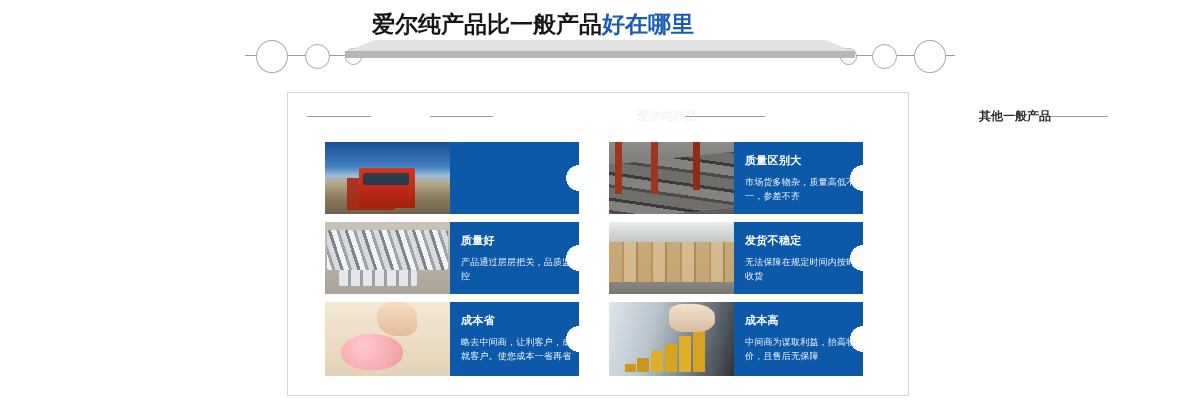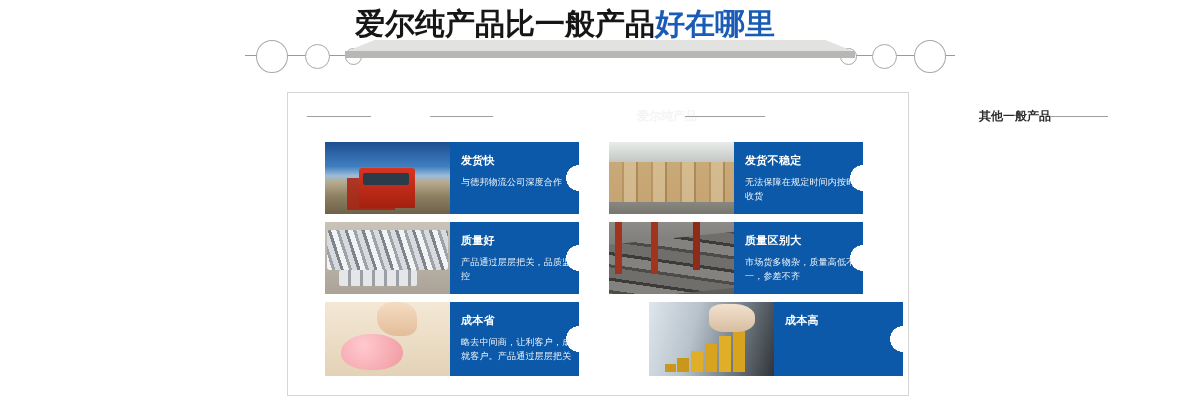--- a/index.html
+++ b/index.html
@@ -20,22 +20,22 @@
   .slab .top{
     position:absolute;left:0;top:0;width:510px;height:12px;
     background:#e2e2e0;
     clip-path:polygon(5.8% 0%, 94.2% 0%, 100% 100%, 0% 100%);
   }
   .slab .edge{
     position:absolute;left:0;top:11px;width:510px;height:7px;background:#b7b7b5;
   }
   .title{
     position:absolute;left:0;top:9px;width:1066px;text-align:center;
-    font-size:30px;font-weight:bold;letter-spacing:0px;color:#161616;
-    line-height:30px;white-space:nowrap;z-index:5;margin-left:32px;
+    font-size:23px;font-weight:bold;letter-spacing:0px;color:#161616;
+    line-height:30px;white-space:nowrap;z-index:5;
   }
   .title .hl{color:#1a5bb5;}
 
   
   .frame{
     position:absolute;left:287px;top:92px;width:622px;height:304px;
     border:1px solid #d6d6d6;background:#ffffff;box-sizing:border-box;
   }
 
   
@@ -191,79 +191,76 @@
     <div class="dash" style="left:763px;width:58px;"></div>
   </div>
 
   <div class="col left" style="top:142px;">
 
     <div class="card">
       <div class="pic">
           <div class="ph truck"></div>
         </div>
       <div class="body"></div>
-      <div class="txt">
-        <div class="h">发货快</div>
-        <div class="p">与德邦物流公司深度合作</div>
-      </div>
     </div>
 
     <div class="card">
       <div class="pic">
           <div class="ph steel"></div>
         </div>
       <div class="body"></div>
       <div class="txt">
         <div class="h">质量好</div>
         <div class="p">产品通过层层把关，品质监控</div>
       </div>
     </div>
 
     <div class="card" style="height:80px;">
       <div class="pic" style="height:74px;">
           <div class="ph pig" style="height:74px;"></div>
         </div>
       <div class="body" style="height:74px;-webkit-mask-image:radial-gradient(circle 13px at 129px 37px, transparent 98%, #000 100%);mask-image:radial-gradient(circle 13px at 129px 37px, transparent 98%, #000 100%);"></div>
       <div class="txt" style="height:74px;">
         <div class="h">成本省</div>
-        <div class="p">略去中间商，让利客户，成就客户。产品通过层层把关</div>
+        <div class="p">略去中间商，让利客户，成就客户。使您成本一省再省</div>
       </div>
     </div>
 
   </div>
 
   <div class="col right" style="top:142px;">
+
+    <div class="card">
+      <div class="pic">
+          <div class="ph pipe"></div>
+        </div>
+      <div class="body"></div>
+      <div class="txt">
+        <div class="h">质量区别大</div>
+        <div class="p">市场货多物杂，质量高低不一，参差不齐</div>
+      </div>
+    </div>
 
     <div class="card">
       <div class="pic">
           <div class="ph ware"></div>
         </div>
       <div class="body"></div>
       <div class="txt">
         <div class="h">发货不稳定</div>
         <div class="p">无法保障在规定时间内按时收货</div>
       </div>
     </div>
 
-    <div class="card">
-      <div class="pic">
-          <div class="ph pipe"></div>
-        </div>
-      <div class="body"></div>
-      <div class="txt">
-        <div class="h">质量区别大</div>
-        <div class="p">市场货多物杂，质量高低不一，参差不齐</div>
-      </div>
-    </div>
-
-    <div class="card" style="height:74px;margin-left:40px;">
+    <div class="card" style="height:74px;">
       <div class="pic" style="height:74px;">
           <div class="ph coin" style="height:74px;"></div>
         </div>
       <div class="body" style="height:74px;-webkit-mask-image:radial-gradient(circle 13px at 129px 37px, transparent 98%, #000 100%);mask-image:radial-gradient(circle 13px at 129px 37px, transparent 98%, #000 100%);"></div>
       <div class="txt" style="height:74px;">
         <div class="h">成本高</div>
+        <div class="p">中间商为谋取利益，抬高物价，且售后无保障</div>
       </div>
     </div>
 
   </div>
 
 </div>
 
 </body></html>

